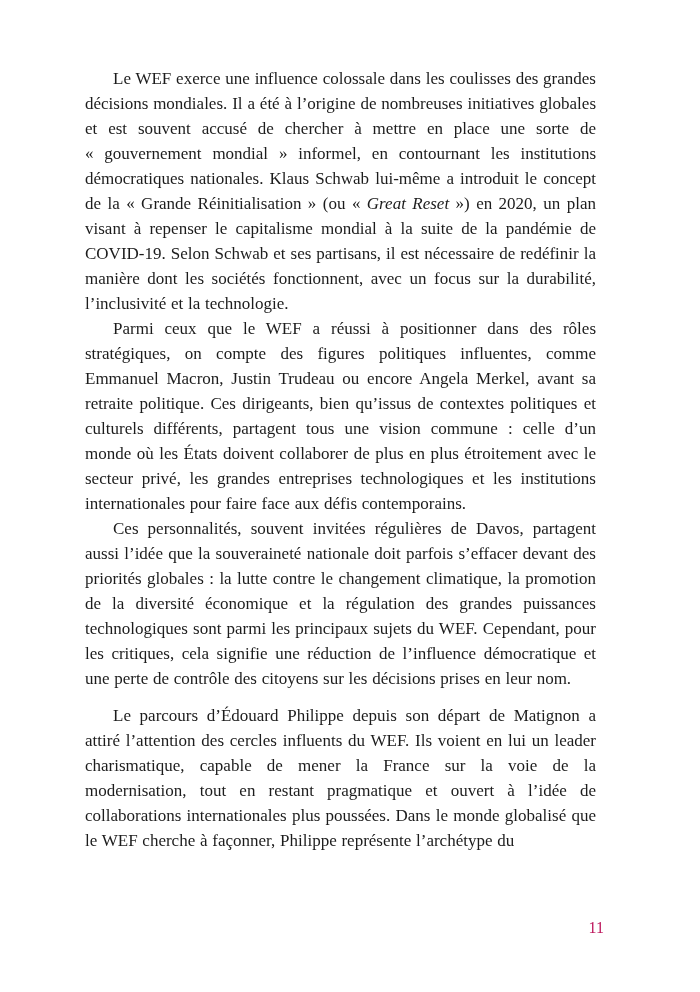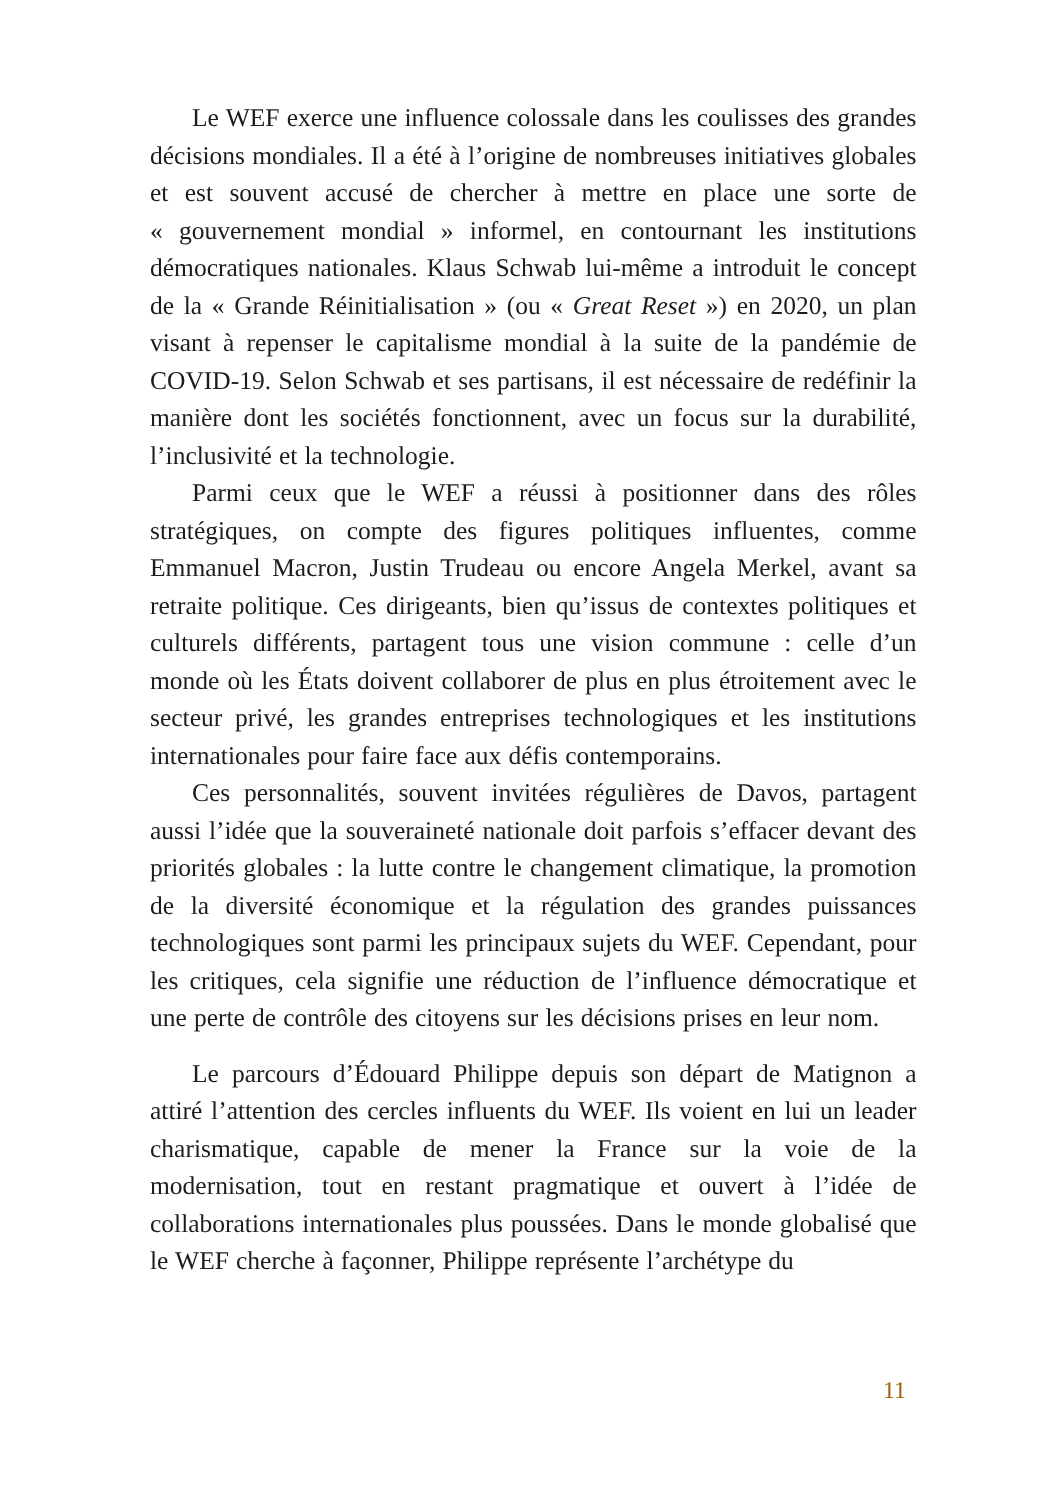--- a/index.html
+++ b/index.html
@@ -18,21 +18,21 @@
     height: 992px;
     background: #ffffff;
     box-sizing: border-box;
     font-family: "Liberation Serif", "DejaVu Serif", serif;
     color: #1c1c1c;
     overflow: hidden;
   }
   .text-block {
     position: absolute;
     top: 66px;
-    left: 100px;
+    left: 85px;
     width: 511px;
   }
   .text-block p {
     margin: 0;
     font-size: 17px;
     line-height: 25px;
     text-align: justify;
     text-indent: 28px;
     word-spacing: 0.5px;
   }
@@ -41,21 +41,21 @@
   }
   .text-block em {
     font-style: italic;
   }
   .page-number {
     position: absolute;
     right: 96px;
     bottom: 56px;
     font-size: 16px;
     line-height: 1;
-    color: #a16207;
+    color: #be185d;
   }
 </style>
 </head>
 <body>
 
 <div class="page">
   <div class="text-block">
     <p><span>Le WEF exerce une influence colossale dans les coulisses des grandes décisions mondiales. Il a été à l’origine de nombreuses initiatives globales et est souvent accusé de chercher à mettre en place une sorte de «&nbsp;gouvernement mondial&nbsp;» informel, en contournant les institutions démocratiques nationales. Klaus Schwab lui-même a introduit le concept de la «&nbsp;Grande Réinitialisation&nbsp;» (ou «&nbsp;</span><em>Great Reset</em><span>&nbsp;») en 2020, un plan visant à repenser le capitalisme mondial à la suite de la pandémie de COVID-19. Selon Schwab et ses partisans, il est nécessaire de redéfinir la manière dont les sociétés fonctionnent, avec un focus sur la durabilité, l’inclusivité et la technologie.</span></p>
     <p>Parmi ceux que le WEF a réussi à positionner dans des rôles stratégiques, on compte des figures politiques influentes, comme Emmanuel Macron, Justin Trudeau ou encore Angela Merkel, avant sa retraite politique. Ces dirigeants, bien qu’issus de contextes politiques et culturels différents, partagent tous une vision commune&nbsp;: celle d’un monde où les États doivent collaborer de plus en plus étroitement avec le secteur privé, les grandes entreprises technologiques et les institutions internationales pour faire face aux défis contemporains.</p>
     <p>Ces personnalités, souvent invitées régulières de Davos, partagent aussi l’idée que la souveraineté nationale doit parfois s’effacer devant des priorités globales&nbsp;: la lutte contre le changement climatique, la promotion de la diversité économique et la régulation des grandes puissances technologiques sont parmi les principaux sujets du WEF. Cependant, pour les critiques, cela signifie une réduction de l’influence démocratique et une perte de contrôle des citoyens sur les décisions prises en leur nom.</p>

